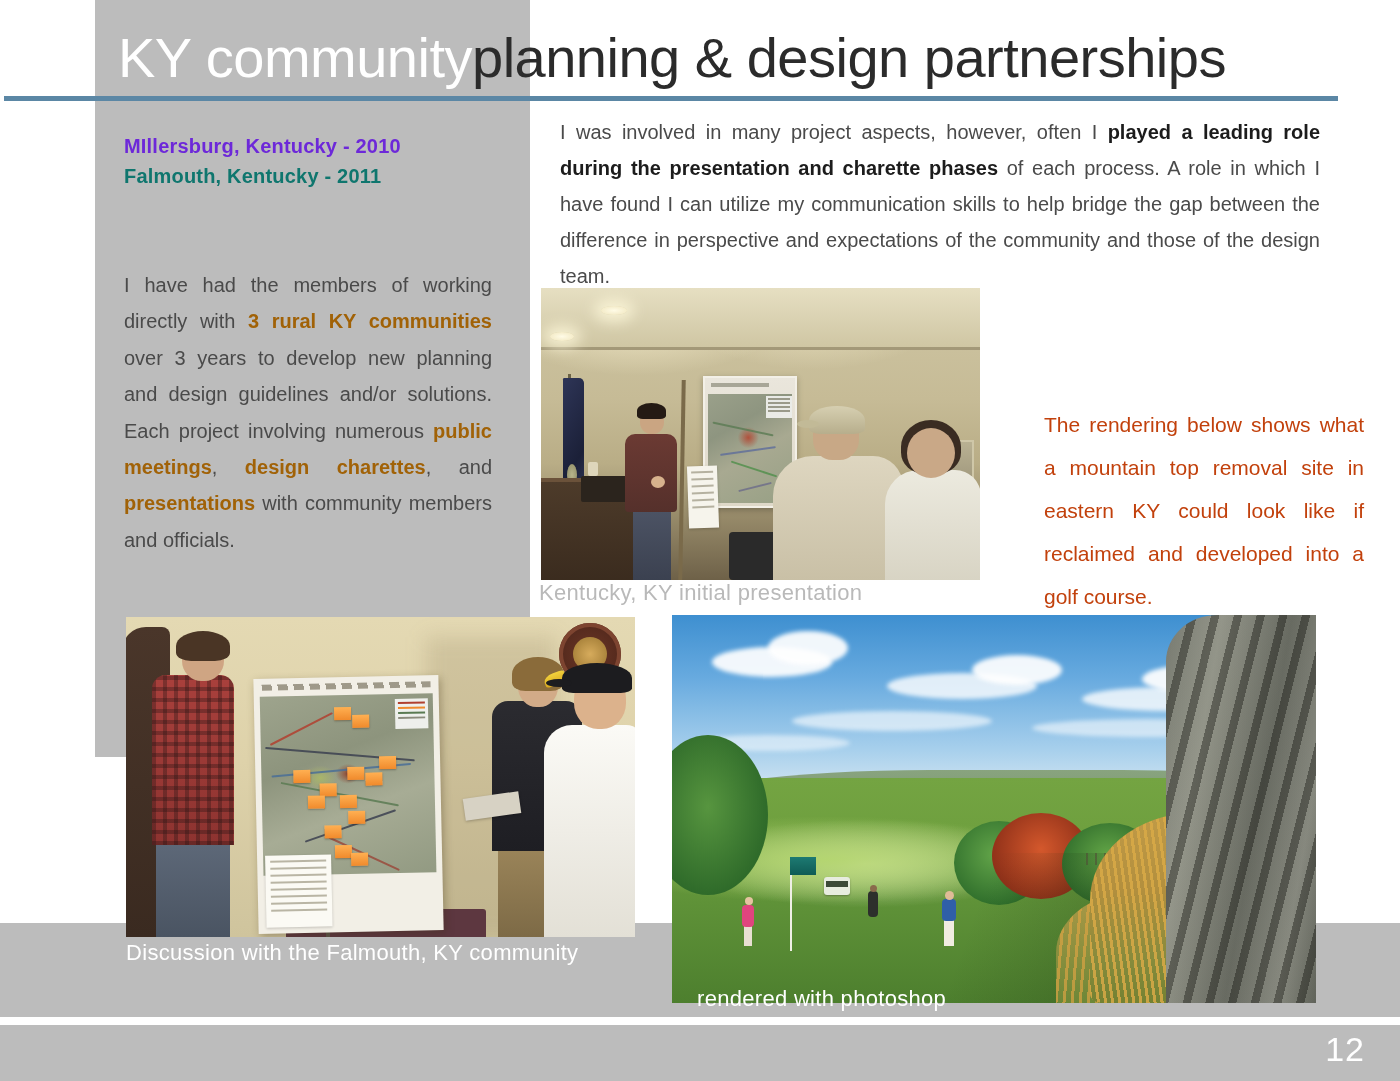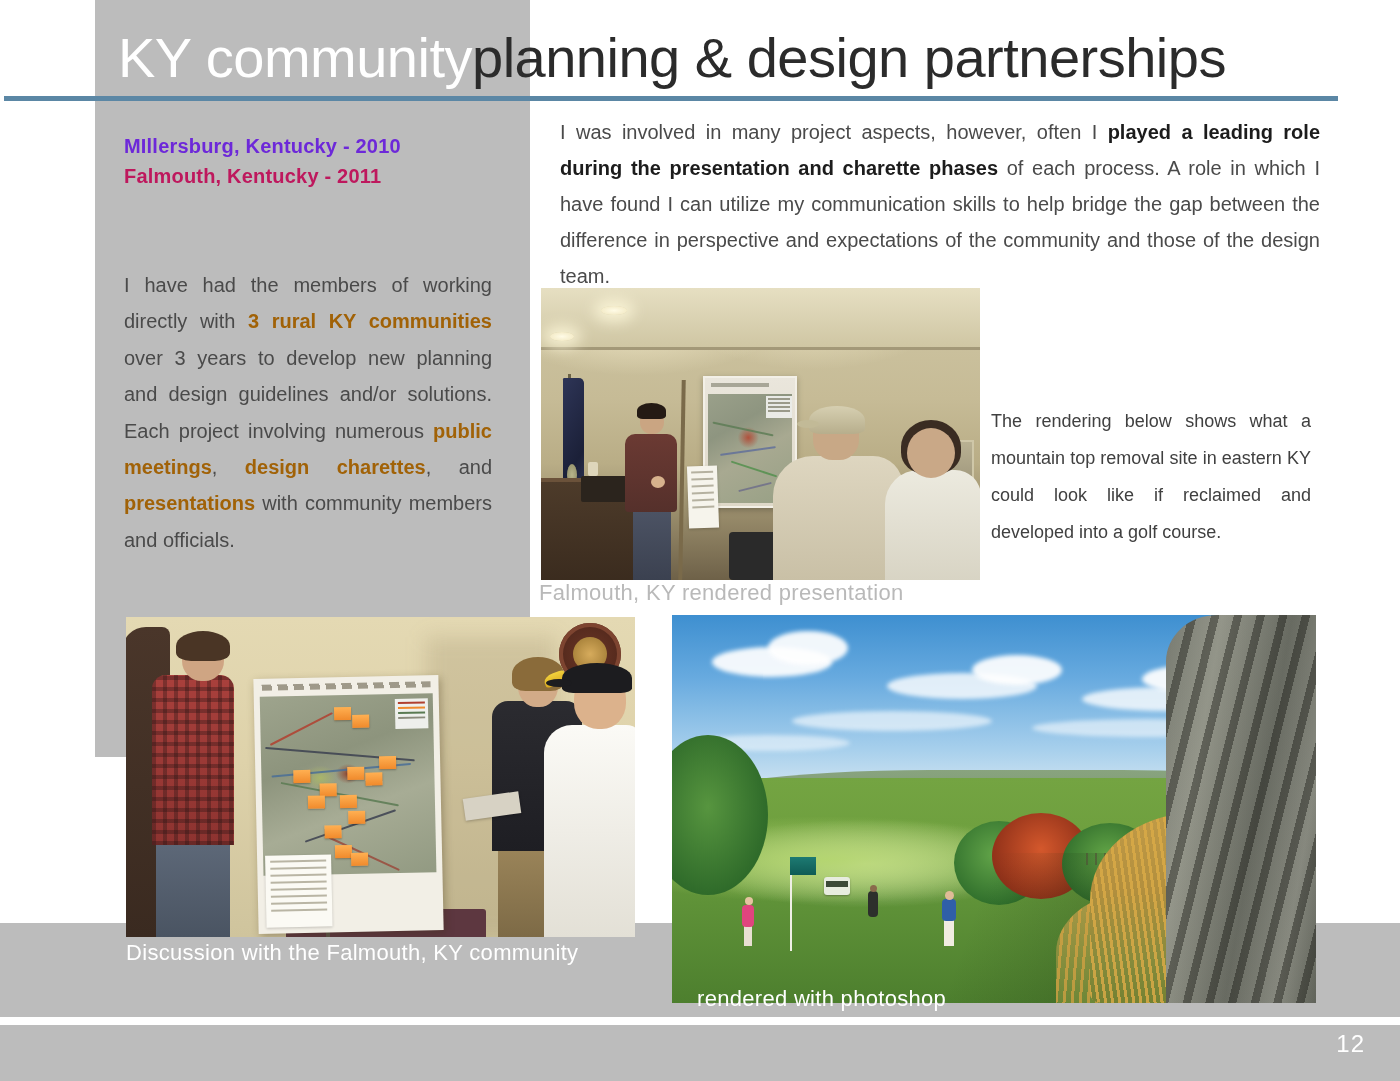--- a/index.html
+++ b/index.html
@@ -36,21 +36,21 @@
   }
   .band-footer{
     position:absolute;
     left:0px; top:1025px;
     width:1400px; height:56px;
     background:#bcbcbc;
   }
   .page-number{
     position:absolute;
     right:35px; top:1030px;
-    font-size:24px;
+    font-size:34px;
     color:#ffffff;
     letter-spacing:1px;
     font-weight:300;
   }
 
   
   .title{
     position:absolute;
     left:118px; top:30px;
     font-size:56px;
@@ -64,21 +64,21 @@
 
   
   .loc-list{
     position:absolute;
     left:124px; top:131px;
     width:400px;
     line-height:1.52;
     font-size:20px;
   }
   .loc-muted{ color:#6d28d9; font-weight:700; letter-spacing:0.2px;}
-  .loc-strong{ color:#be185d; font-weight:700; letter-spacing:0.2px;}
+  .loc-strong{ color:#0f766e; font-weight:700; letter-spacing:0.2px;}
 
   .sidebar-para{
     position:absolute;
     left:124px; top:267px;
     width:368px;
     font-size:20px;
     line-height:1.82;
     color:#4a4a4a;
     text-align:justify;
   }
@@ -92,25 +92,25 @@
     font-size:20px;
     line-height:1.8;
     color:#4a4a4a;
     text-align:justify;
   }
   .main-para b{ color:#1c1c1c; font-weight:700; }
 
   
   .right-note{
     position:absolute;
-    left:991px; top:403px;
+    left:1044px; top:403px;
     width:320px;
-    font-size:18px;
+    font-size:21px;
     line-height:2.05;
-    color:#404040;
+    color:#c2410c;
     text-align:justify;
   }
 
   
   .photo{ position:absolute; overflow:hidden; }
 
   .photo-presentation{
     left:541px; top:288px;
     width:439px; height:292px;
   }
@@ -642,21 +642,21 @@
       <div class="chair chair-2"></div>
       <div class="wall-art"></div>
       <div class="aud-1-body"></div>
       <div class="aud-1-head"></div>
       <div class="aud-1-cap"></div>
       <div class="aud-2-body"></div>
       <div class="aud-2-hair"></div>
       <div class="aud-2-head"></div>
     </div>
   </div>
-  <div class="cap cap-presentation">Falmouth, KY rendered presentation</div>
+  <div class="cap cap-presentation">Kentucky, KY initial presentation</div>
 
   <div class="photo photo-discussion">
     <div class="disc">
       <div class="disc-wall-shadow"></div>
       <div class="disc-seal"></div>
       <div class="bench"></div>
       <div class="easel-stand"></div>
       <div class="board">
         <div class="board-head"></div>
         <div class="board-map">

